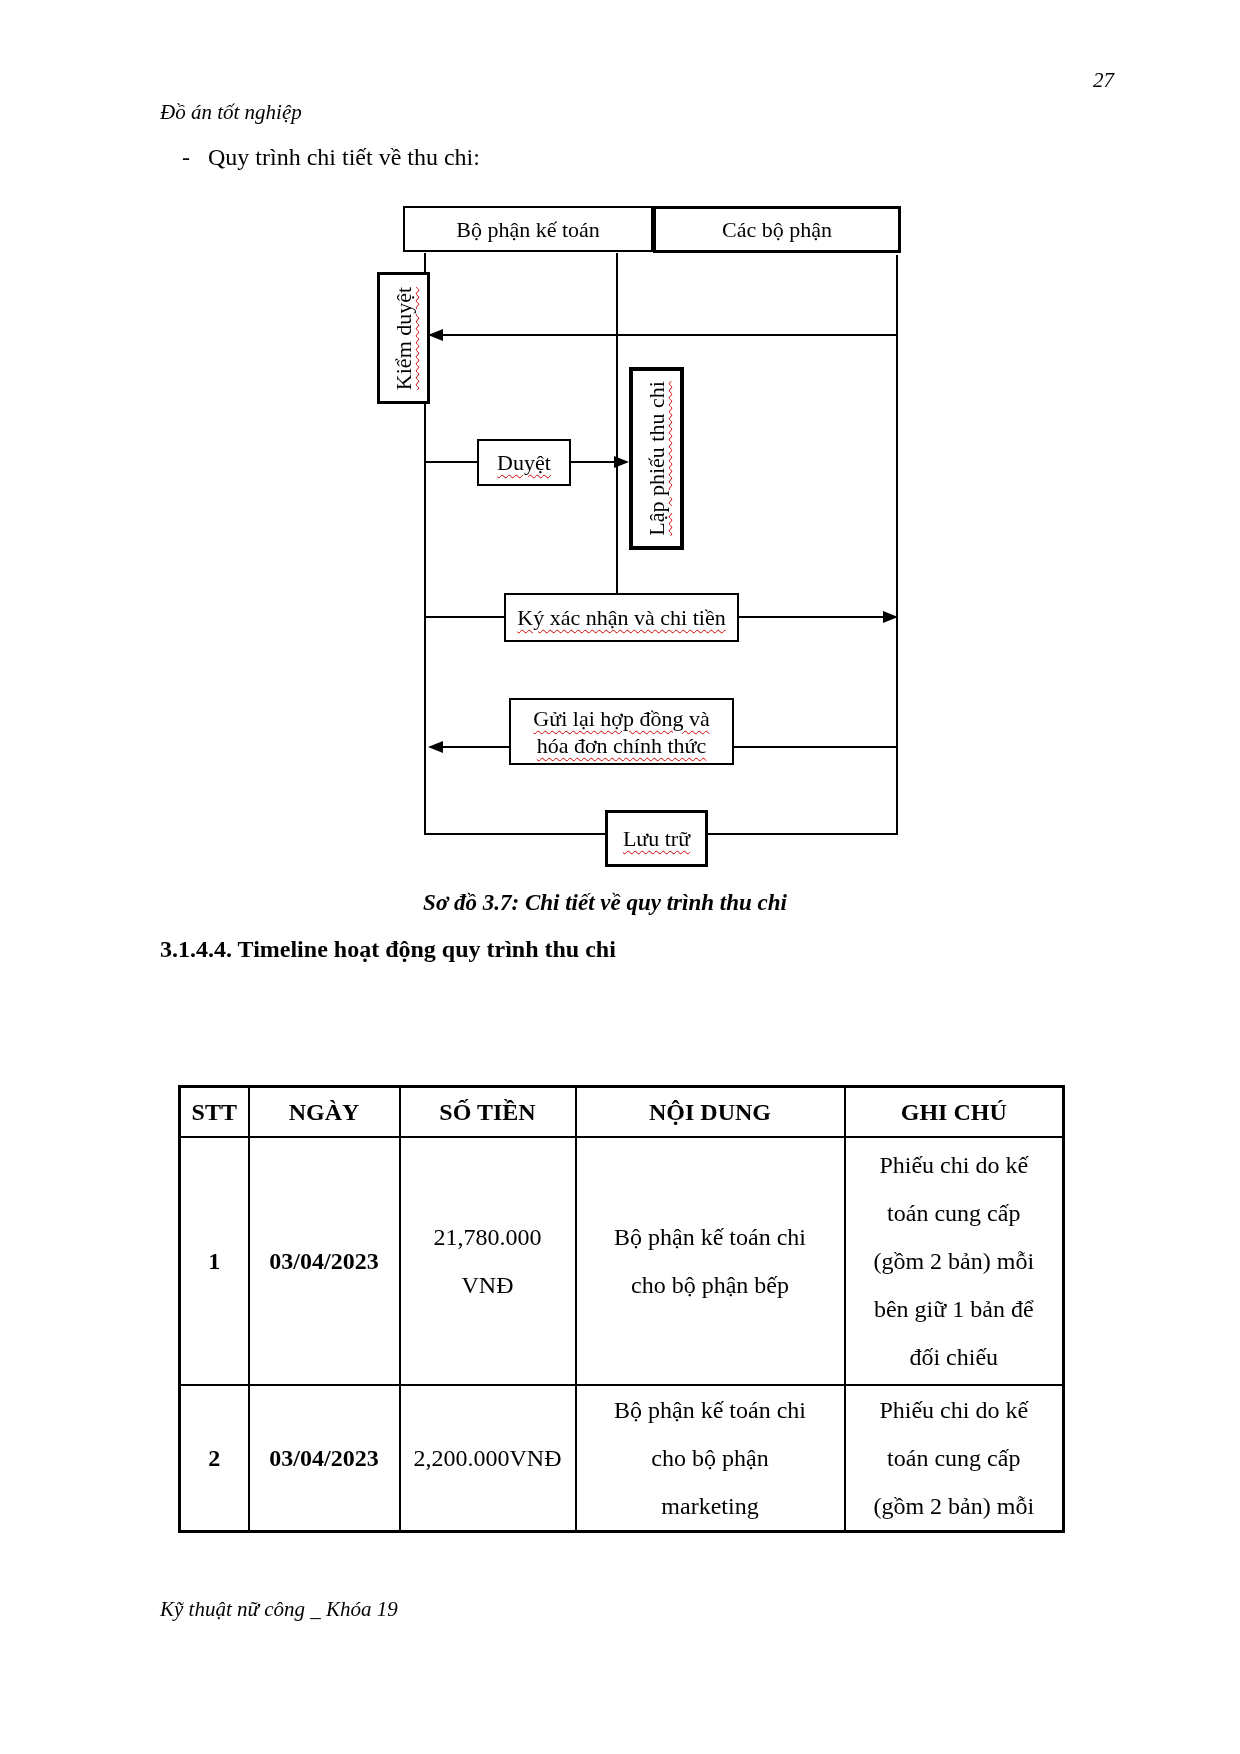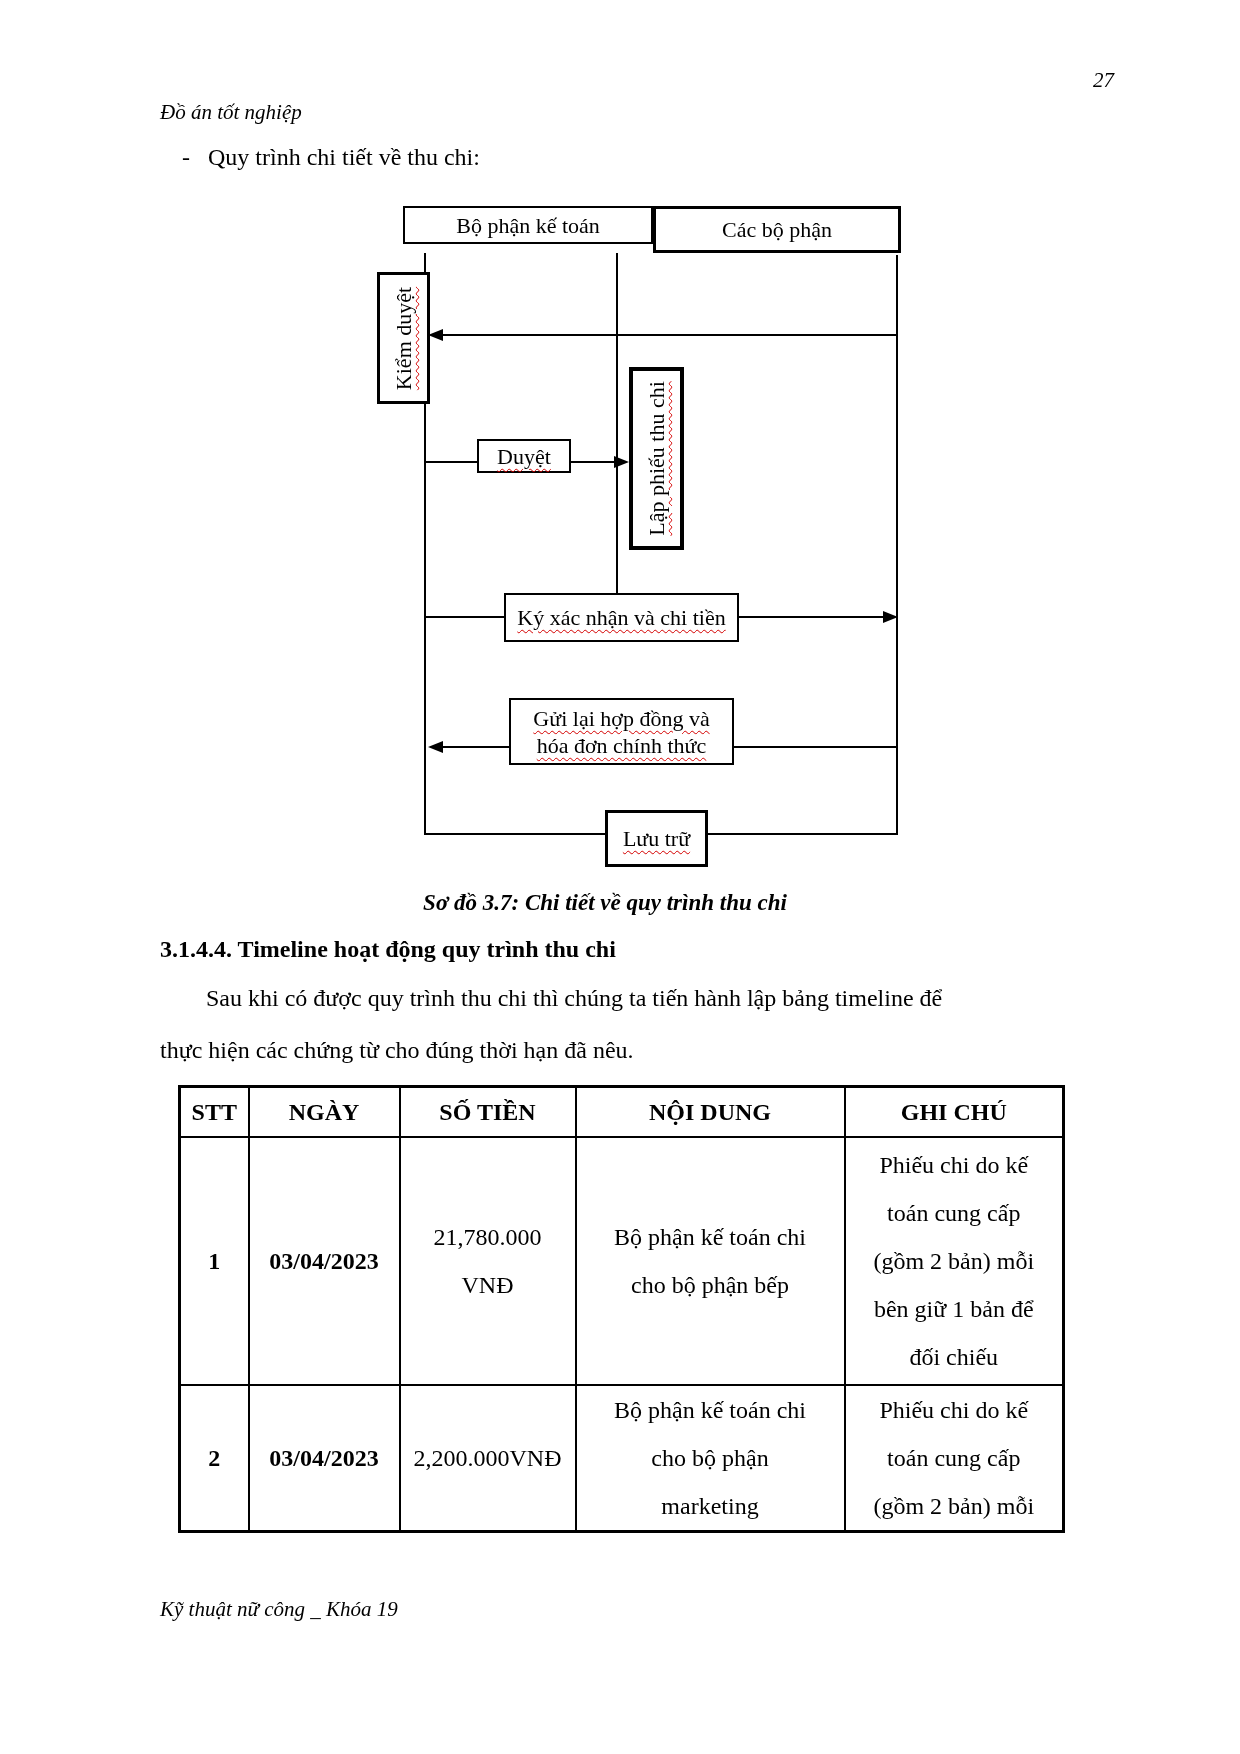--- a/index.html
+++ b/index.html
@@ -79,36 +79,36 @@
     <span class="bullet-dash">-</span>
     <span>Quy trình chi tiết về thu chi:</span>
   </div>
 
   <div class="abs" style="left:0;top:0;width:100%;height:100%;">
 
     <div class="vline" style="left:424px;top:253px;height:582px;"></div>
     <div class="vline" style="left:616px;top:253px;height:342px;"></div>
     <div class="vline" style="left:896px;top:255px;height:580px;"></div>
 
-    <div class="dbox" style="left:403px;top:206px;width:250px;height:38px;">
+    <div class="dbox" style="left:403px;top:206px;width:250px;height:46px;">
       <span>Bộ phận kế toán</span>
     </div>
     <div class="dbox" style="left:653px;top:206px;width:248px;height:47px;border-width:3px;">
       <span>Các bộ phận</span>
     </div>
 
     <div class="hline" style="left:436px;top:334px;width:461px;"></div>
     <div class="arrow-left" style="left:428px;top:329px;"></div>
 
     <div class="dbox rot" style="left:377px;top:272px;width:53px;height:132px;border-width:3px;">
       <span class="squiggle">Kiểm duyệt</span>
     </div>
 
     <div class="hline" style="left:424px;top:461px;width:53px;"></div>
-    <div class="dbox" style="left:477px;top:439px;width:94px;height:34px;">
+    <div class="dbox" style="left:477px;top:439px;width:94px;height:47px;">
       <span class="squiggle">Duyệt</span>
     </div>
     <div class="hline" style="left:571px;top:461px;width:46px;"></div>
     <div class="arrow-right" style="left:614px;top:456px;"></div>
 
     <div class="dbox rot" style="left:629px;top:367px;width:55px;height:183px;border-width:4px;">
       <span class="squiggle">Lập phiếu thu chi</span>
     </div>
 
     <div class="hline" style="left:424px;top:616px;width:80px;"></div>
@@ -128,22 +128,20 @@
 
     <div class="hline" style="left:424px;top:833px;width:181px;"></div>
     <div class="hline" style="left:695px;top:833px;width:203px;"></div>
     <div class="dbox" style="left:605px;top:810px;width:103px;height:57px;border-width:3px;">
       <span class="squiggle">Lưu trữ</span>
     </div>
   </div>
 
   <div class="abs caption">Sơ đồ 3.7: Chi tiết về quy trình thu chi</div>
   <div class="abs section-heading">3.1.4.4. Timeline hoạt động quy trình thu chi</div>
-  <div class="abs body-paragraph">Sau khi có được quy trình thu chi thì chúng ta tiến hành lập bảng timeline để
-thực hiện các chứng từ cho đúng thời hạn đã nêu.</div>
 
   <div class="abs timeline-table-wrap">
     <table class="timeline">
       <colgroup>
         <col style="width:69px;">
           <col style="width:151px;">
           <col style="width:176px;">
           <col style="width:269px;">
           <col style="width:219px;">
       </colgroup>

